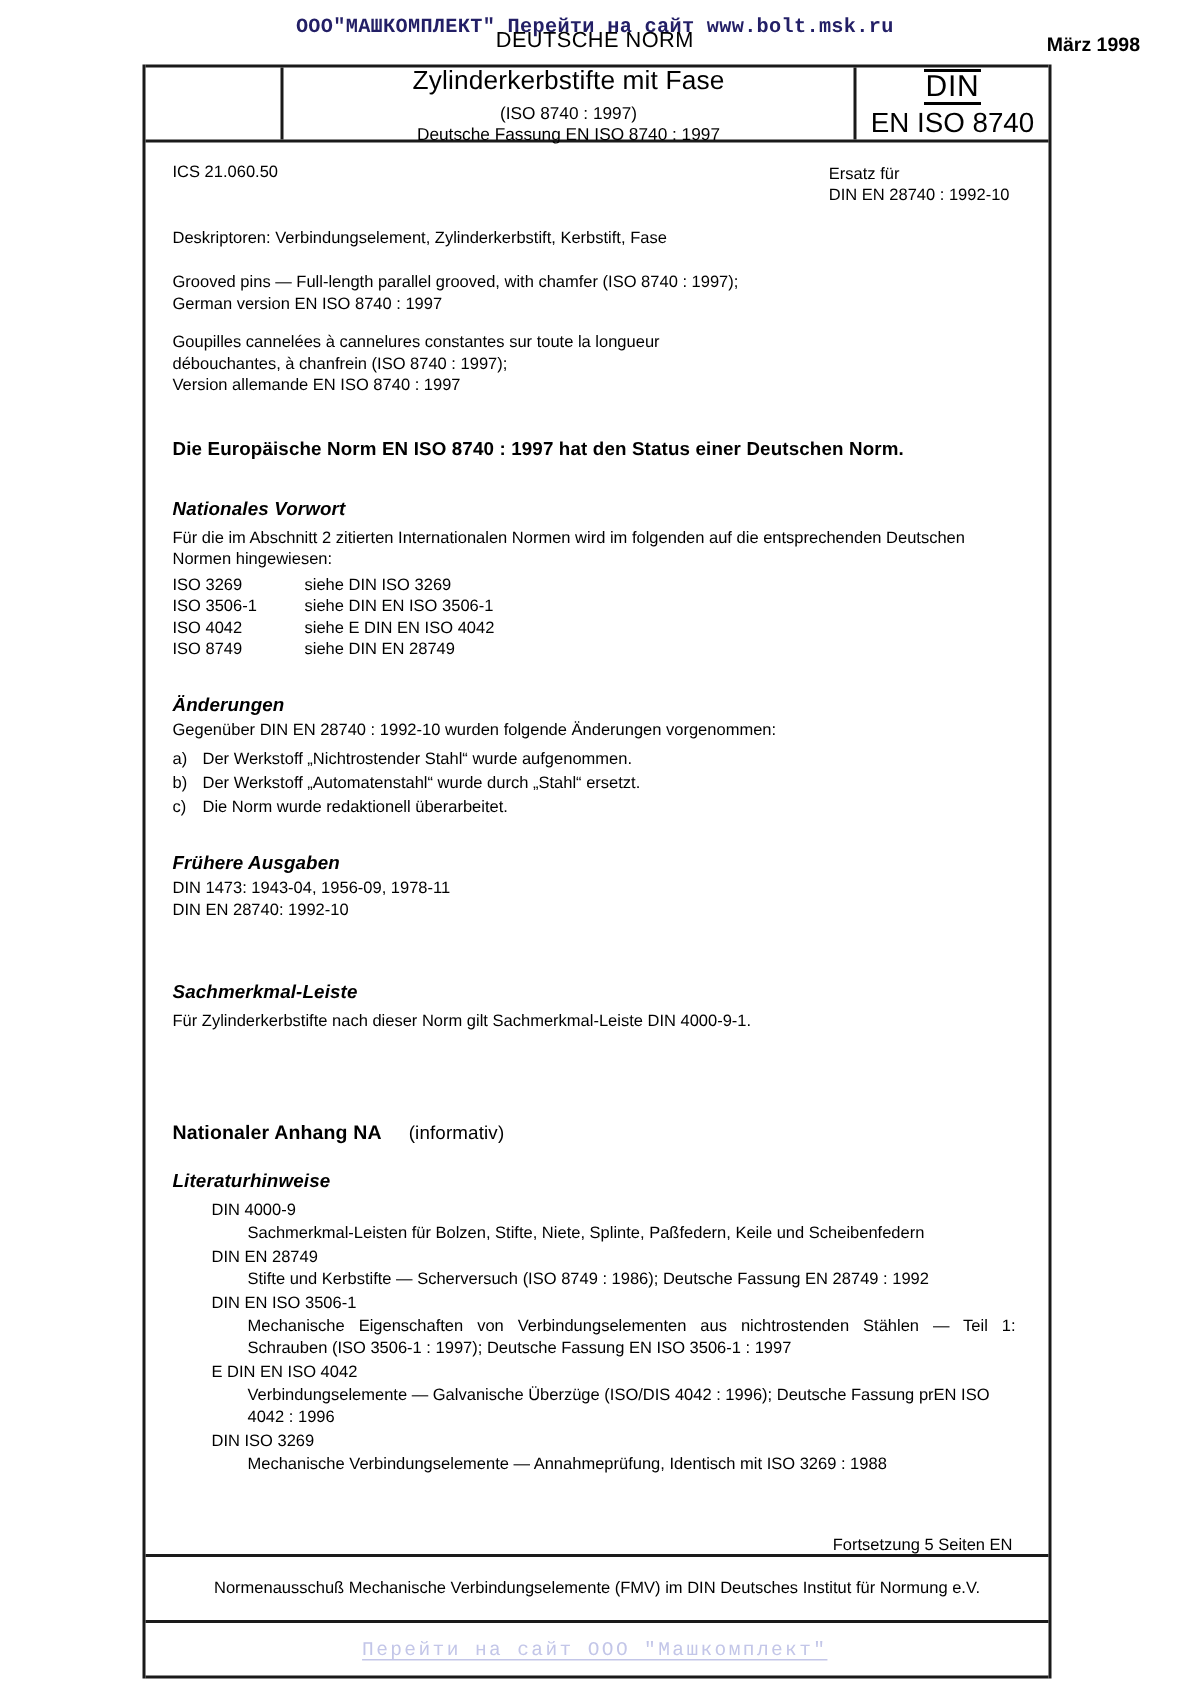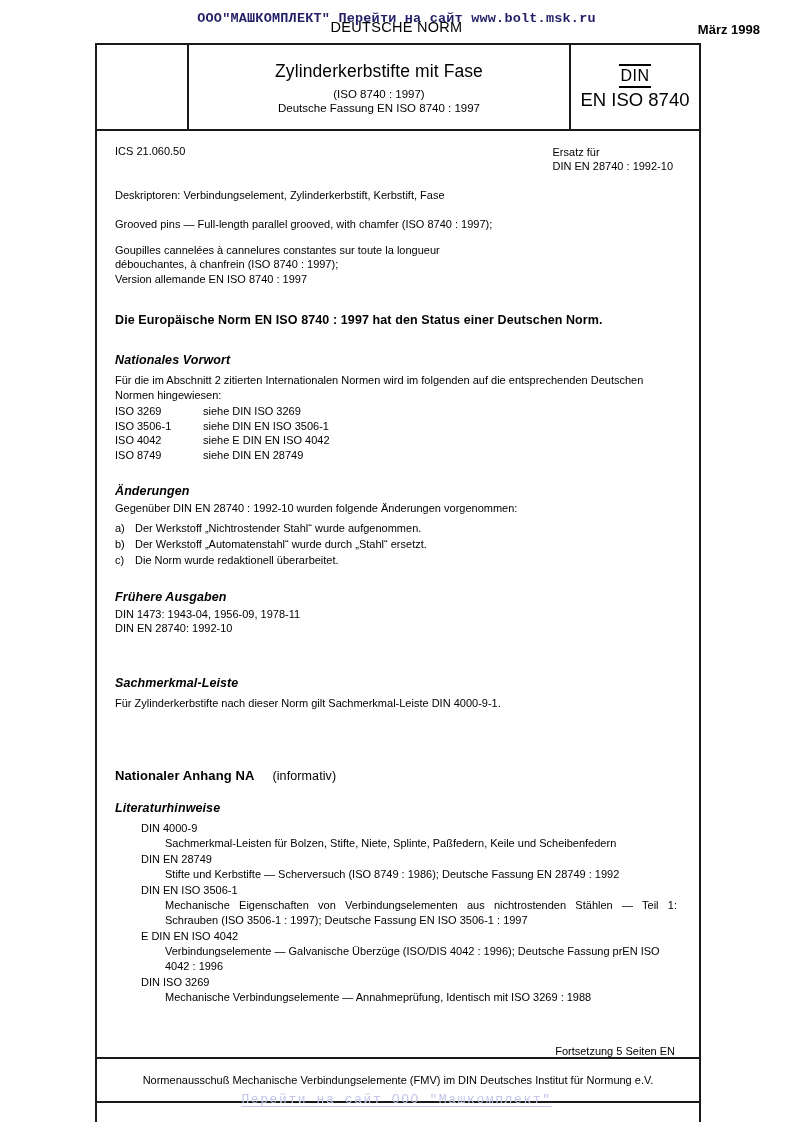--- a/index.html
+++ b/index.html
@@ -80,21 +80,21 @@
     width: 602px;
     border-left: 2.5px solid #1a1a1a;
     border-right: 2.5px solid #1a1a1a;
   }
 
   
   .hdr {
     display: flex;
     border-top: 2.5px solid #1a1a1a;
     border-bottom: 2.5px solid #1a1a1a;
-    height: 88px;
+    height: 52px;
     box-sizing: border-box;
   }
   .hdr-left {
     width: 92px;
     border-right: 2.5px solid #1a1a1a;
     box-sizing: border-box;
   }
   .hdr-mid {
     flex: 1;
     border-right: 2.5px solid #1a1a1a;
@@ -117,21 +117,21 @@
   }
   .hdr-right {
     width: 128px;
     box-sizing: border-box;
     display: flex;
     flex-direction: column;
     align-items: center;
     justify-content: center;
   }
   .din-word {
-    font-size: 16px;
+    font-size: 20px;
     letter-spacing: 0.5px;
     border-top: 2px solid #000;
     border-bottom: 2px solid #000;
     line-height: 20px;
     padding: 0 1px;
     margin-bottom: 1px;
   }
   .din-code {
     font-size: 18.5px;
     letter-spacing: 0px;
@@ -293,20 +293,21 @@
       <div class="ersatz">
         <div>Ersatz für</div>
         <div>DIN EN 28740 : 1992-10</div>
       </div>
     </div>
 
     <div class="descriptors">Deskriptoren: Verbindungselement, Zylinderkerbstift, Kerbstift, Fase</div>
 
     <div class="langblock">
       <div>Grooved pins — Full-length parallel grooved, with chamfer (ISO 8740 : 1997);</div>
+      <div>German version EN ISO 8740 : 1997</div>
       <div class="fr">Goupilles cannelées à cannelures constantes sur toute la longueur</div>
       <div>débouchantes, à chanfrein (ISO 8740 : 1997);</div>
       <div>Version allemande EN ISO 8740 : 1997</div>
     </div>
 
     <div class="status-line">Die Europäische Norm EN ISO 8740 : 1997 hat den Status einer Deutschen Norm.</div>
 
     <h2 class="sec">Nationales Vorwort</h2>
     <div class="para">Für die im Abschnitt 2 zitierten Internationalen Normen wird im folgenden auf die entsprechenden Deutschen Normen hingewiesen:</div>
     <div class="iso-list">

